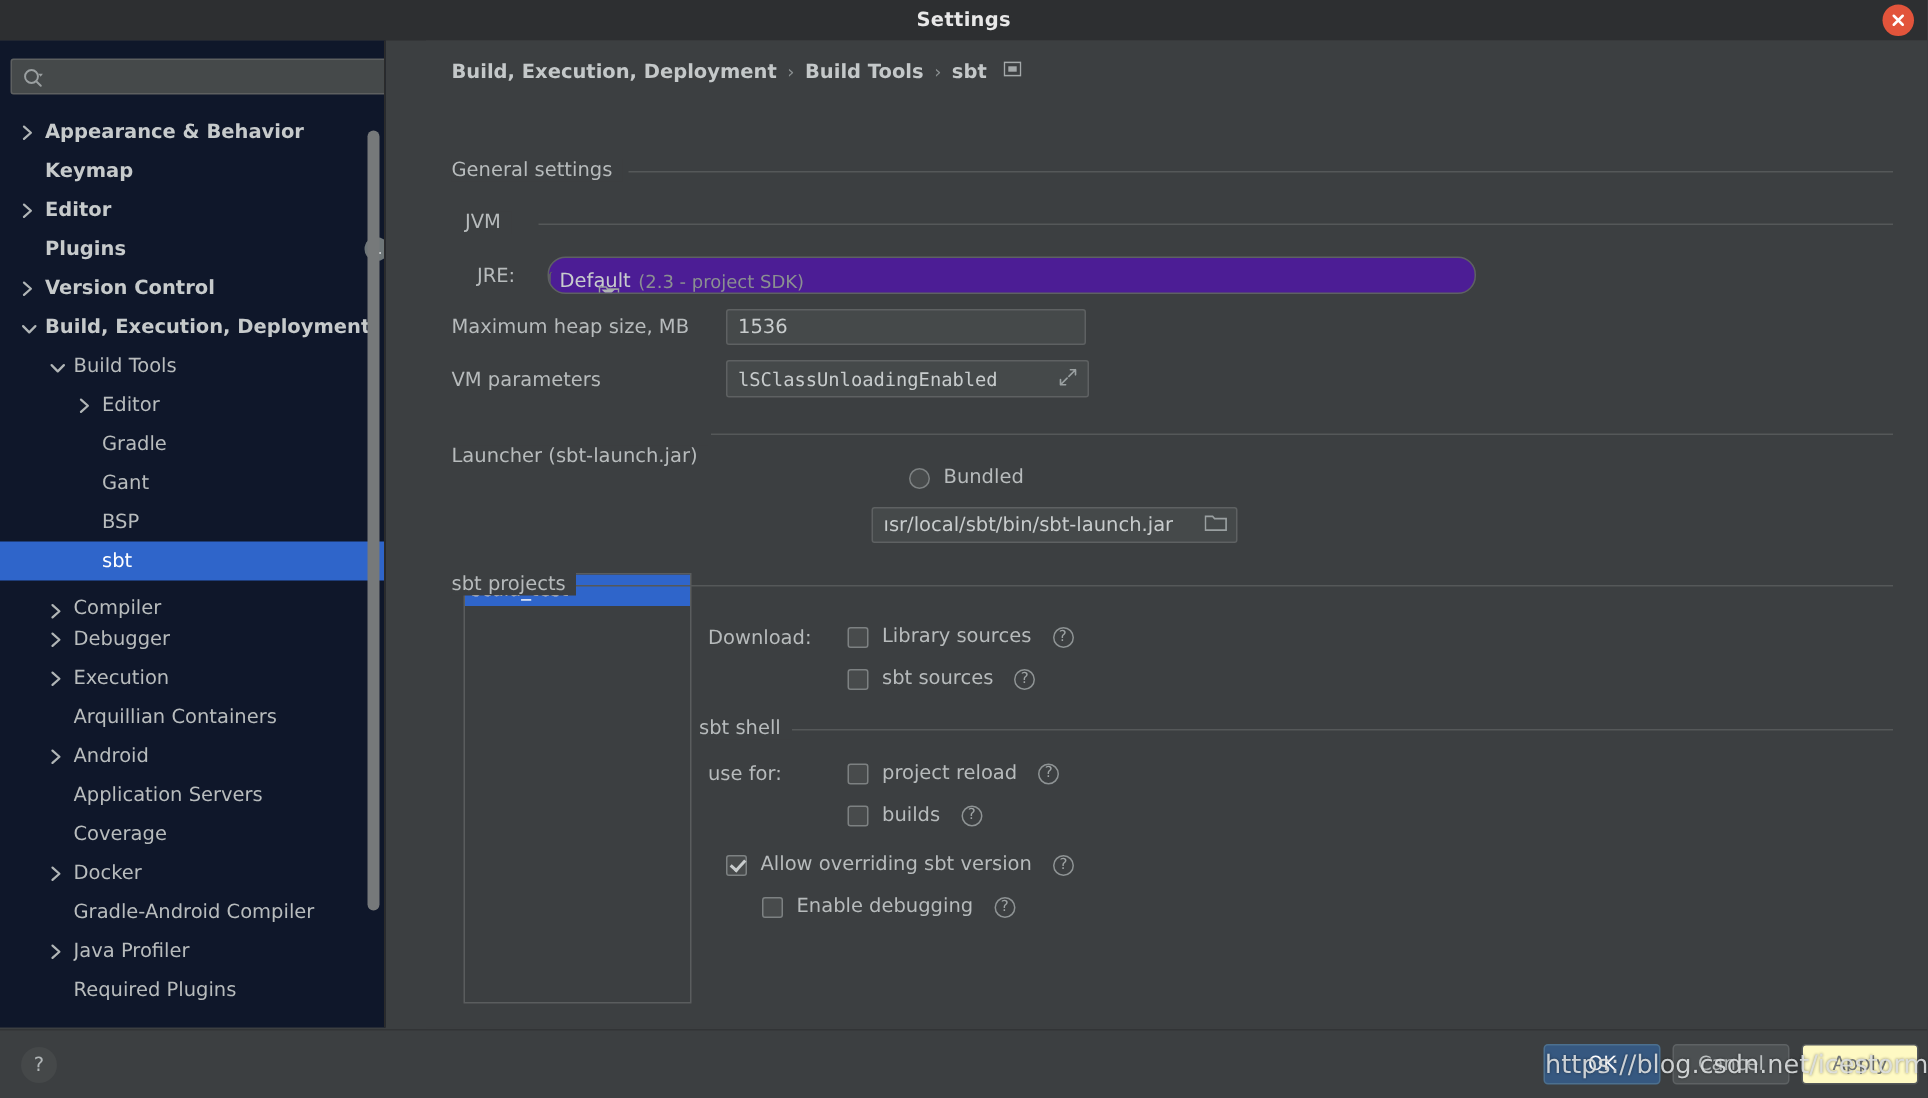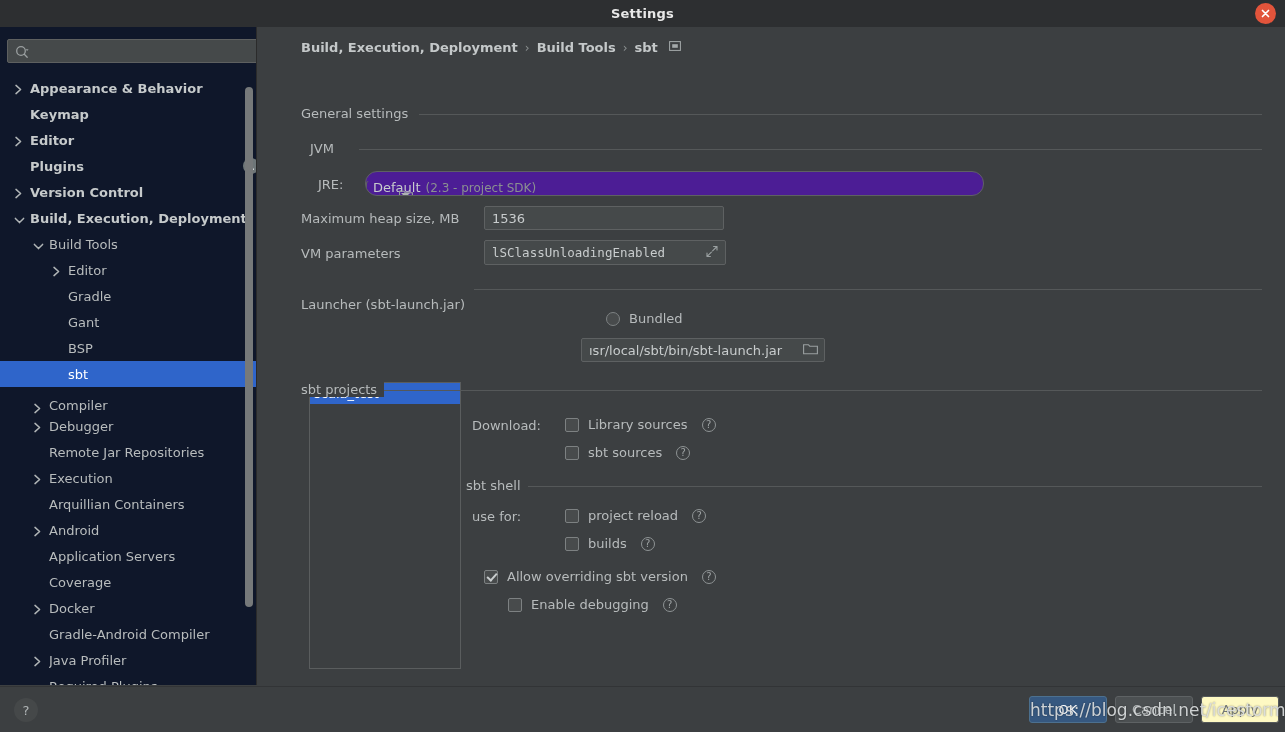--- a/index.html
+++ b/index.html
@@ -388,28 +388,20 @@
           <span class="copy-icon"><svg width="12" height="11" viewBox="0 0 12 11">
               <rect x="0.6" y="0.8" width="10.8" height="9" fill="none" stroke="#a4a9aa" stroke-width="1"></rect>
               <rect x="3.1" y="3.2" width="5.8" height="3.4" fill="#a4a9aa"></rect>
             </svg></span>
         </div>
         <div class="tree-row" style="padding-left: 33px;">
           <span class="arrow"><svg width="9" height="11" viewBox="0 0 9 11">
               <path d="M2 1.4 L6.6 5.5 L2 9.6" fill="none" stroke="#b0b5b6" stroke-width="1.5" stroke-linecap="round" stroke-linejoin="round"></path>
             </svg></span>
           <span class="label">Debugger</span>
-        </div>
-        <div class="tree-row" style="padding-left: 33px;">
-          <span class="arrow none"></span>
-          <span class="label">Remote Jar Repositories</span>
-          <span class="copy-icon"><svg width="12" height="11" viewBox="0 0 12 11">
-              <rect x="0.6" y="0.8" width="10.8" height="9" fill="none" stroke="#a4a9aa" stroke-width="1"></rect>
-              <rect x="3.1" y="3.2" width="5.8" height="3.4" fill="#a4a9aa"></rect>
-            </svg></span>
         </div>
         <div class="tree-row" style="padding-left: 33px;">
           <span class="arrow"><svg width="9" height="11" viewBox="0 0 9 11">
               <path d="M2 1.4 L6.6 5.5 L2 9.6" fill="none" stroke="#b0b5b6" stroke-width="1.5" stroke-linecap="round" stroke-linejoin="round"></path>
             </svg></span>
           <span class="label">Execution</span>
           <span class="copy-icon"><svg width="12" height="11" viewBox="0 0 12 11">
               <rect x="0.6" y="0.8" width="10.8" height="9" fill="none" stroke="#a4a9aa" stroke-width="1"></rect>
               <rect x="3.1" y="3.2" width="5.8" height="3.4" fill="#a4a9aa"></rect>
             </svg></span>

